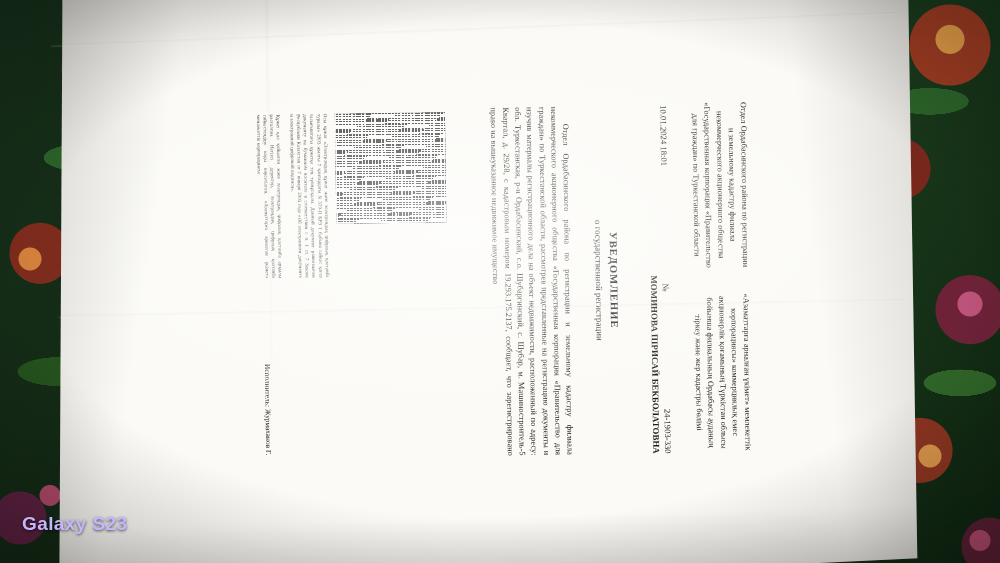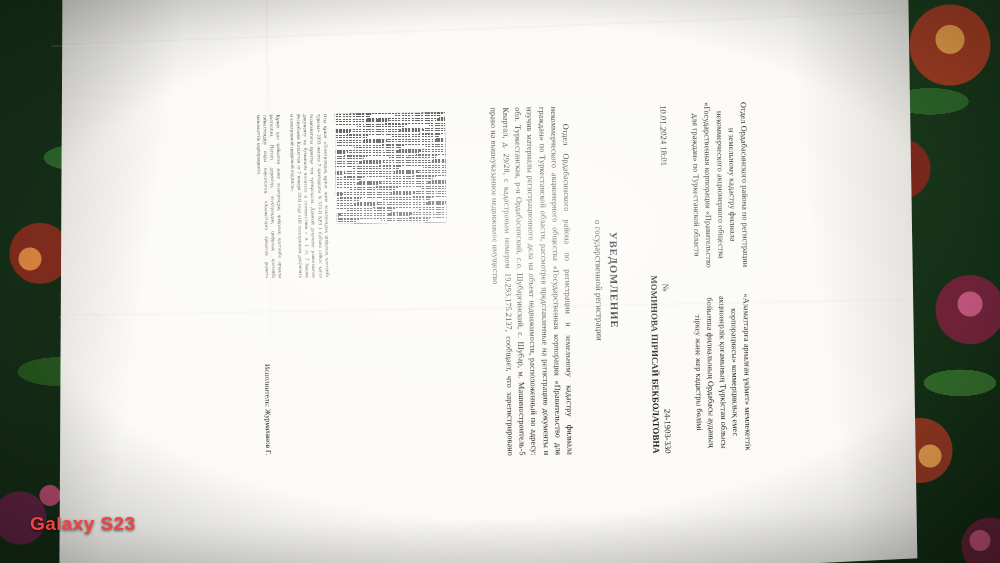--- a/index.html
+++ b/index.html
@@ -191,23 +191,23 @@
   .sig {
     position: absolute;
     right: 40px;
     bottom: 88px;
     font-size: 11px;
   }
 
   
   .watermark {
     position: absolute;
-    left: 30px;
+    left: 22px;
     bottom: 28px;
-    color: #ef4444;
+    color: #c4b5fd;
     font-family: "Liberation Sans", sans-serif;
     font-size: 19px;
     font-weight: bold;
     letter-spacing: .4px;
     text-shadow: 0 1px 3px rgba(0,0,0,.65);
   }
   .vignette {
     position: absolute;
     inset: 0;
     pointer-events: none;

